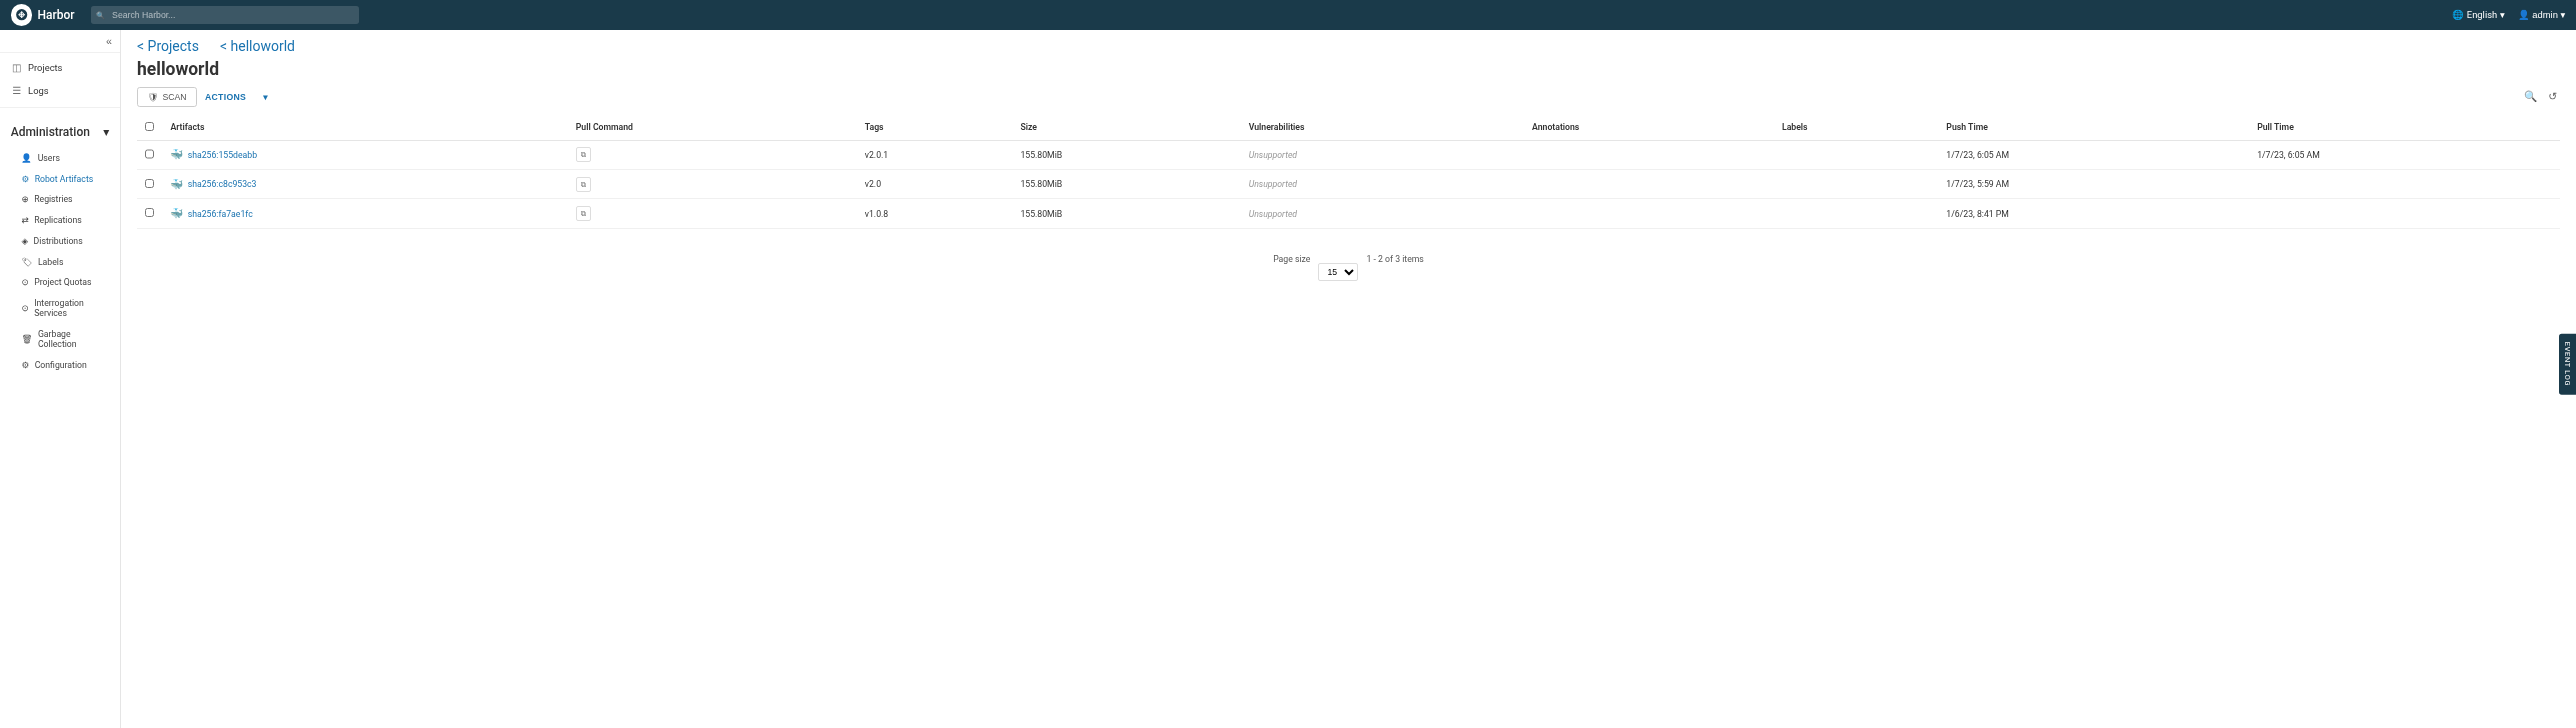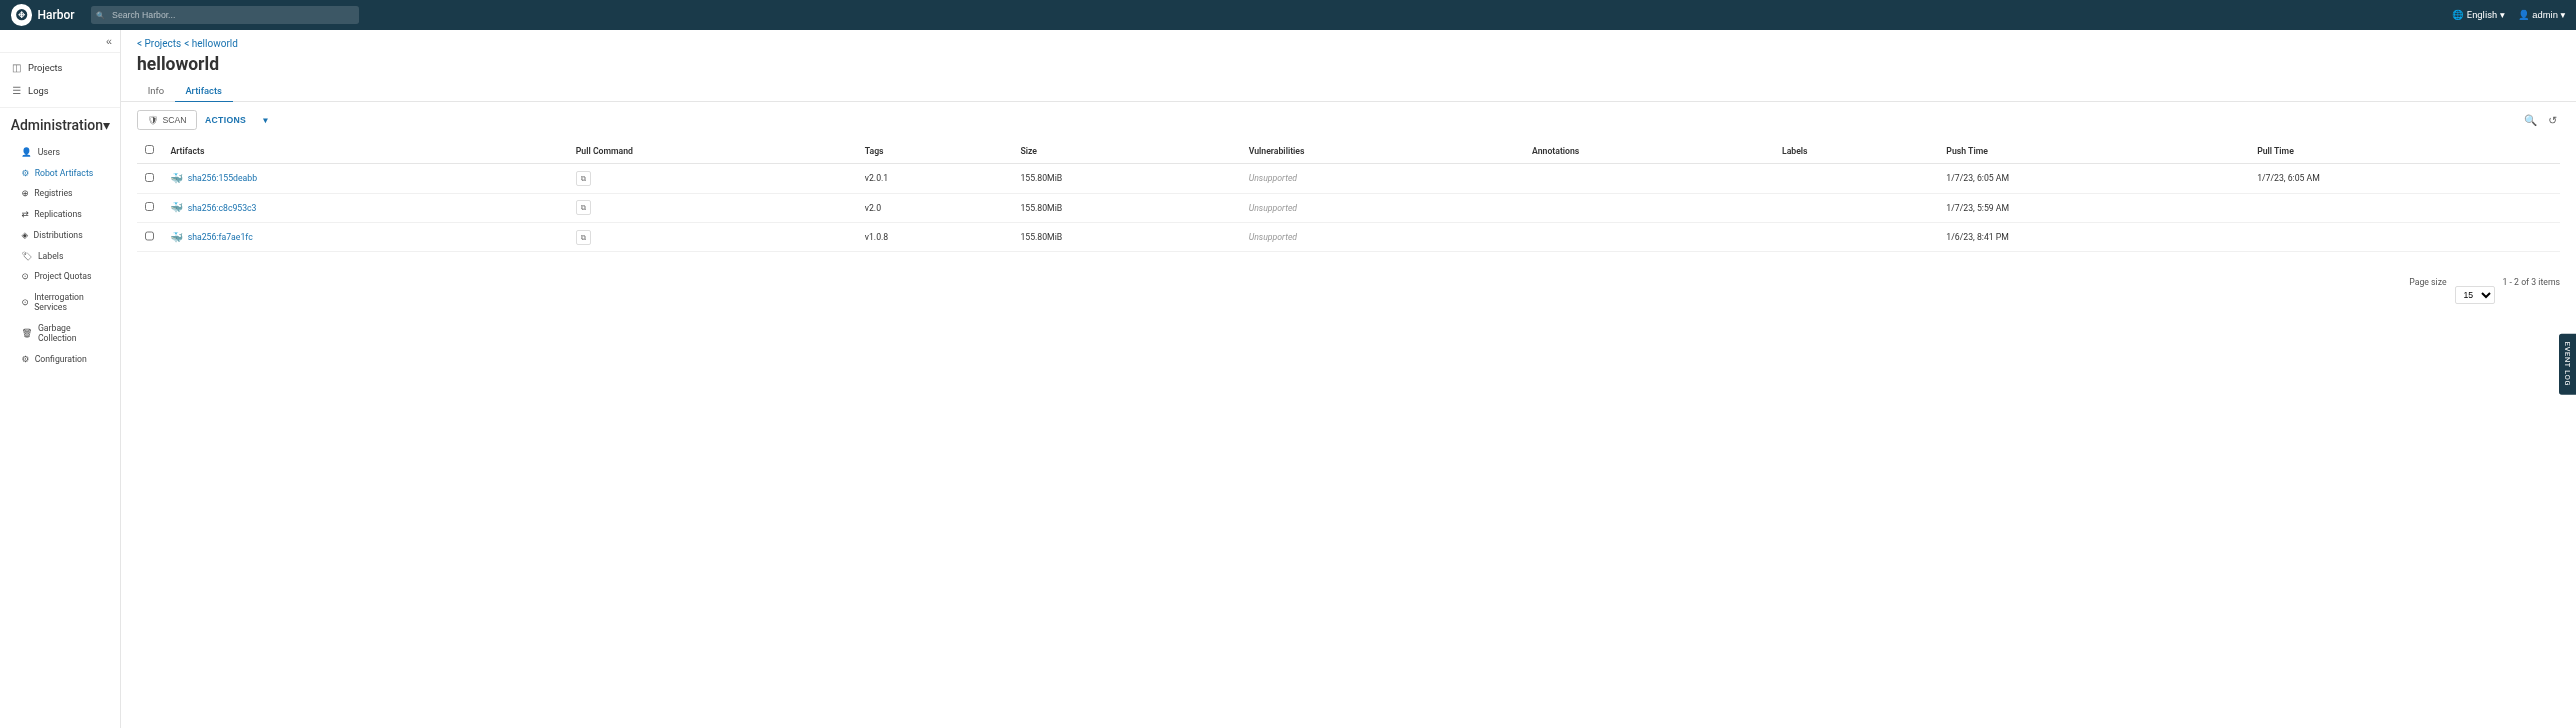--- a/index.html
+++ b/index.html
@@ -120,21 +120,22 @@
     }
     .sidebar-item-icon { font-size: 10px; opacity: 0.7; width: 12px; text-align: center; }
     .sidebar-group-header {
       display: flex;
       align-items: center;
       justify-content: space-between;
       padding: 6px 10.7px;
       cursor: pointer;
       color: #333;
       font-weight: 500;
-      font-size: 14px;
+      font-size: 12px;
+      margin-top: 8px;
     }
     .sidebar-sub-item {
       display: flex;
       align-items: center;
       gap: 5.4px;
       padding: 5.4px 10.7px 5.4px 21.5px;
       cursor: pointer;
       color: #444;
       font-size: 8.7px;
     }
@@ -145,23 +146,23 @@
       flex: 1;
       overflow-y: auto;
       background: white;
       position: relative;
     }
 
     
     .breadcrumb {
       padding: 8px 16px 0;
       display: flex;
-      gap: 3px;
-      align-items: center;
-      font-size: 10px;
+      gap: 21px;
+      align-items: center;
+      font-size: 14px;
     }
     .breadcrumb a { color: #1a73b0; text-decoration: none; }
 
     
     .page-title {
       padding: 5.4px 16px 0;
       font-size: 17.5px;
       font-weight: 700;
       color: #333;
     }
@@ -287,21 +288,21 @@
     input[type="checkbox"] {
       width: 9.4px;
       height: 9.4px;
       cursor: pointer;
     }
 
     
     .pagination {
       display: flex;
       align-items: center;
-      justify-content: flex-end;
+      justify-content: center;
       padding: 8px 16px;
       gap: 8px;
       font-size: 8.7px;
       color: #555;
     }
     .page-size-select {
       border: 0.7px solid #ddd;
       border-radius: 2px;
       padding: 2px 4px;
       font-size: 8.7px;
@@ -440,24 +441,20 @@
 
   <main class="content">
 
     <div class="breadcrumb">
       <a href="#">&lt; Projects</a>
       <a href="#">&lt; helloworld</a>
     </div>
 
     <h1 class="page-title">helloworld</h1>
 
-    <div class="tabs">
-      <div class="tab">Info</div>
-      <div class="tab active">Artifacts</div>
-    </div>
 
     <div class="toolbar">
       <button class="btn-scan">
         <span>🛡</span>
         <span>SCAN</span>
       </button>
       <button class="btn-actions">
         <span>ACTIONS</span>
         <span>▾</span>
       </button>

